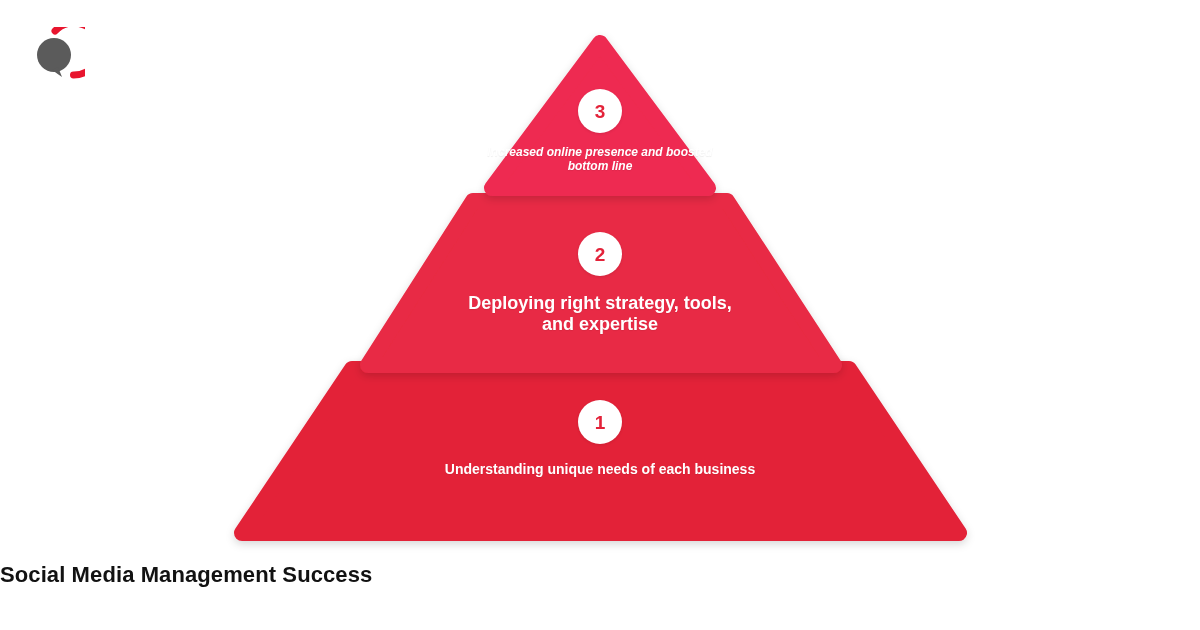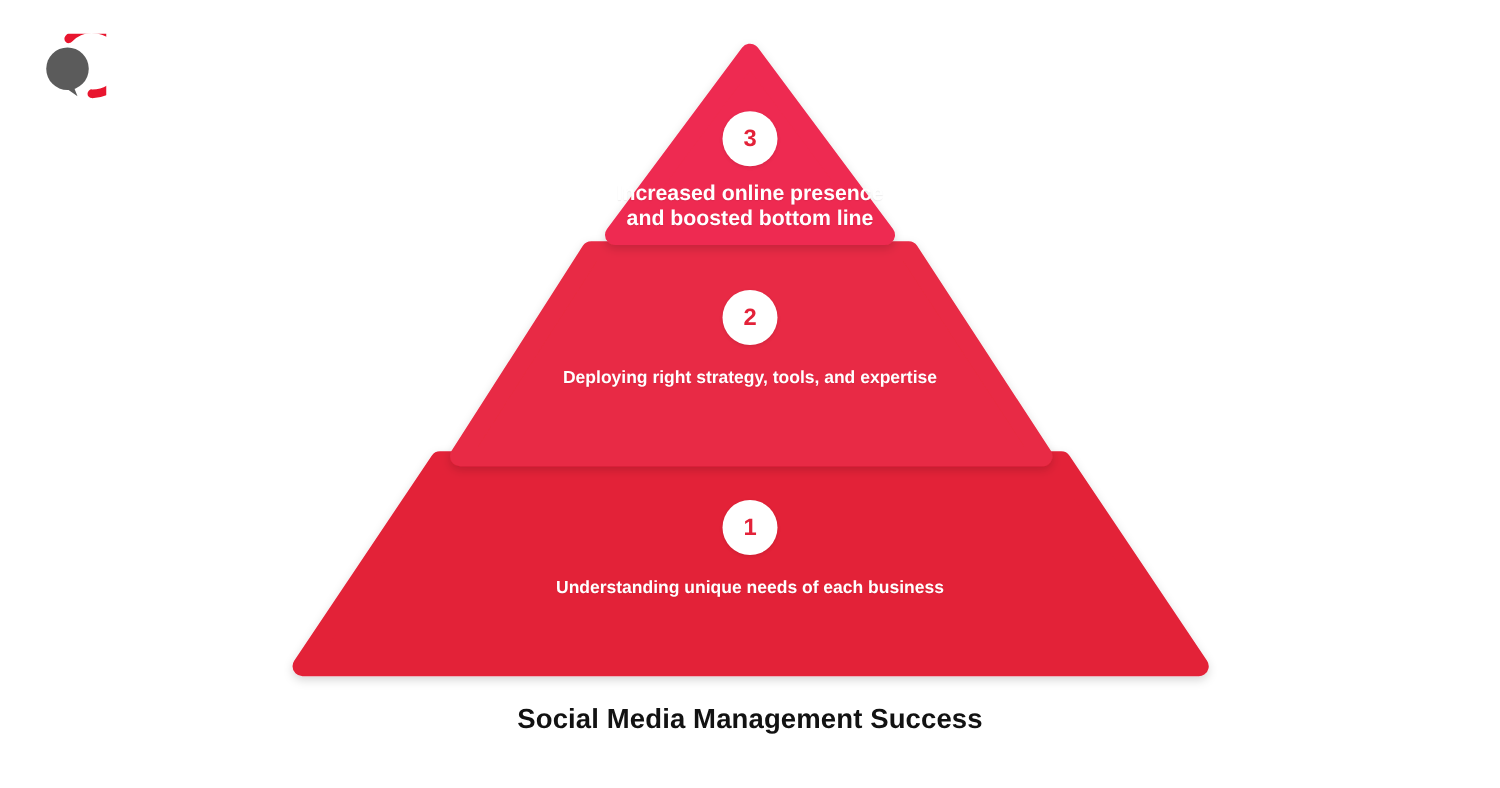--- a/index.html
+++ b/index.html
@@ -66,46 +66,46 @@
     color: #ffffff;
     font-weight: bold;
     line-height: 1.18;
     margin: 0 auto;
     text-shadow: 0 1px 1px rgba(0,0,0,0.07);
   }
 
   
   #tier-3-content { top: 89px; }
   #tier-3-content .tier-label {
-    font-size: 17px;
+    font-size: 12px;
     width: 230px;
     margin-top: 12px;
+    font-style: italic;
   }
   
   #tier-2-content { top: 232px; }
   #tier-2-content .tier-label {
-    font-size: 14px;
+    font-size: 18px;
     width: 300px;
     margin-top: 17px;
   }
   
   #tier-1-content { top: 400px; }
   #tier-1-content .tier-label {
     font-size: 14px;
     width: 620px;
     margin-top: 17px;
   }
 
   
   #diagram-caption {
     position: absolute;
     left: 0;
     top: 562px;
     width: 1200px;
-    text-align: center;
     font-size: 22px;
     font-weight: bold;
     color: #121212;
     letter-spacing: 0.1px;
   }
 </style>
 </head>
 <body>
 
 <div id="brand-logo">

